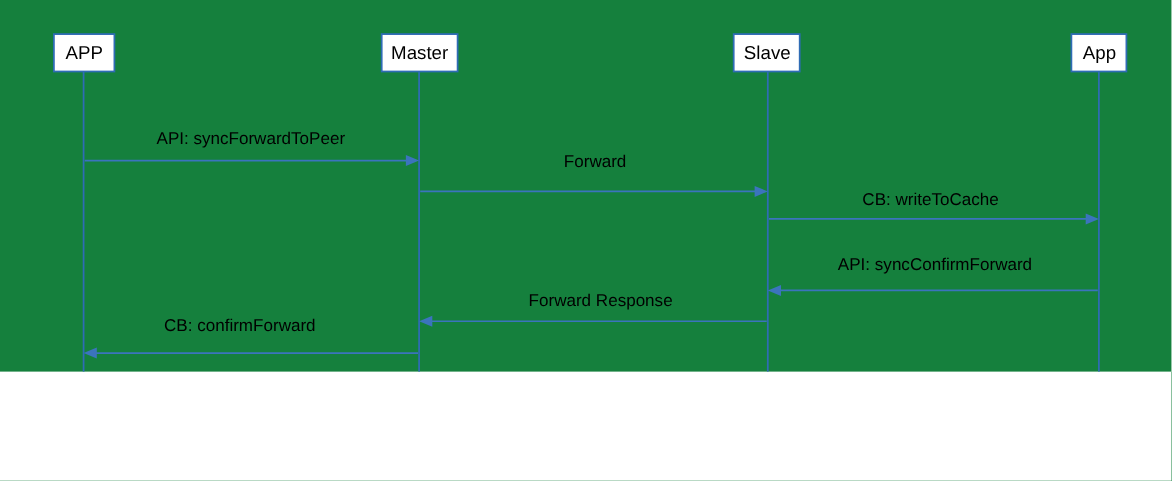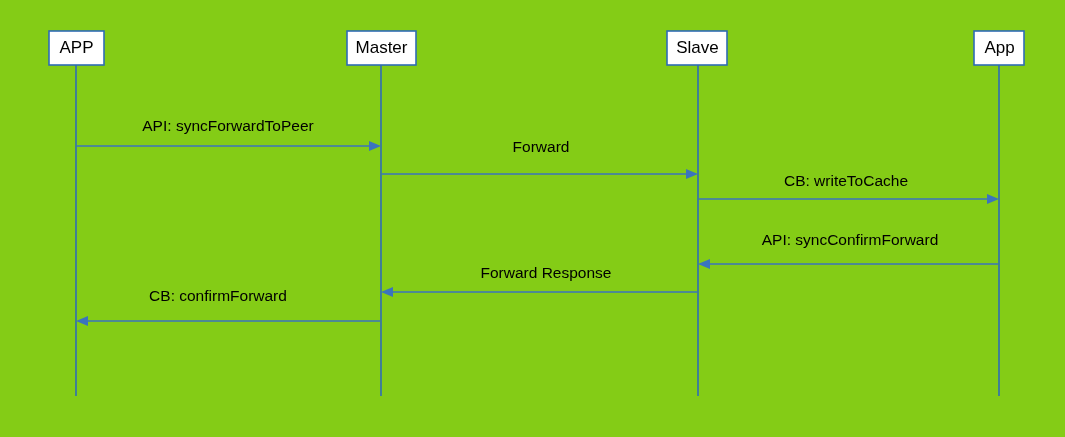--- a/index.html
+++ b/index.html
@@ -7,22 +7,22 @@
     margin: 0;
     padding: 0;
     background: #ffffff;
   }
   body {
     font-family: "Liberation Sans", sans-serif;
   }
   #diagram-root {
     position: relative;
     width: 1065px;
-    height: 437px;
-    background: #84cc16;
+    height: 338px;
+    background: #15803d;
     overflow: hidden;
   }
   svg#seq-svg {
     position: absolute;
     top: 0;
     left: 0;
     width: 1065px;
     height: 437px;
     display: block;
   }

